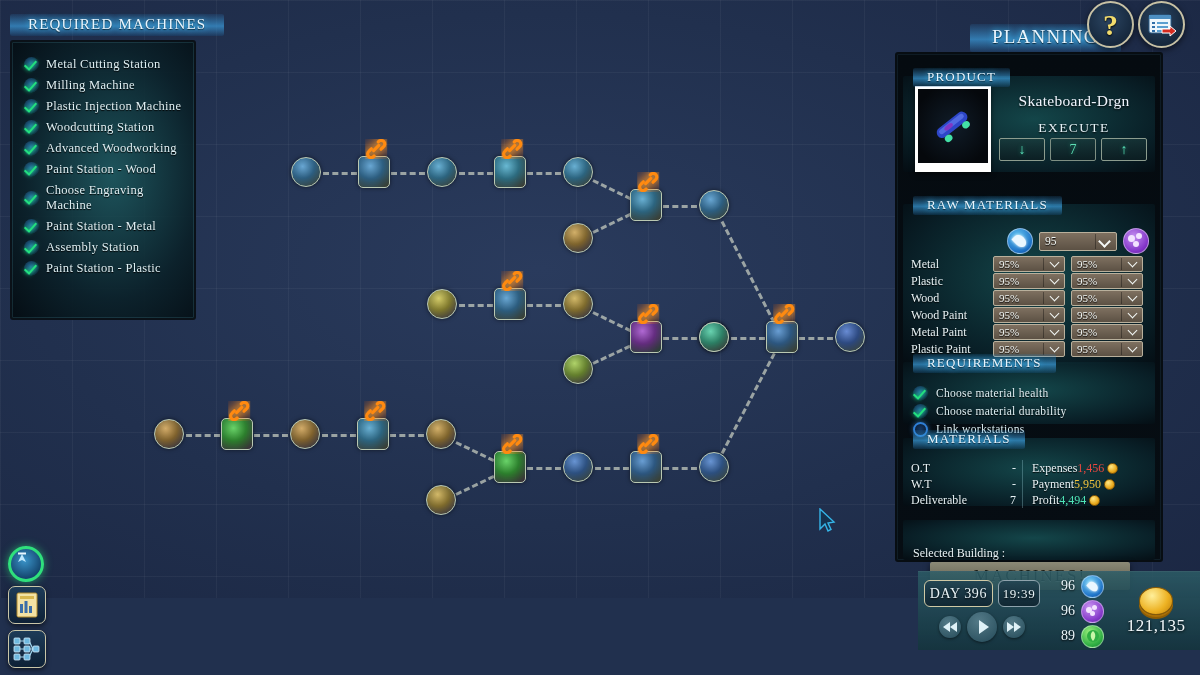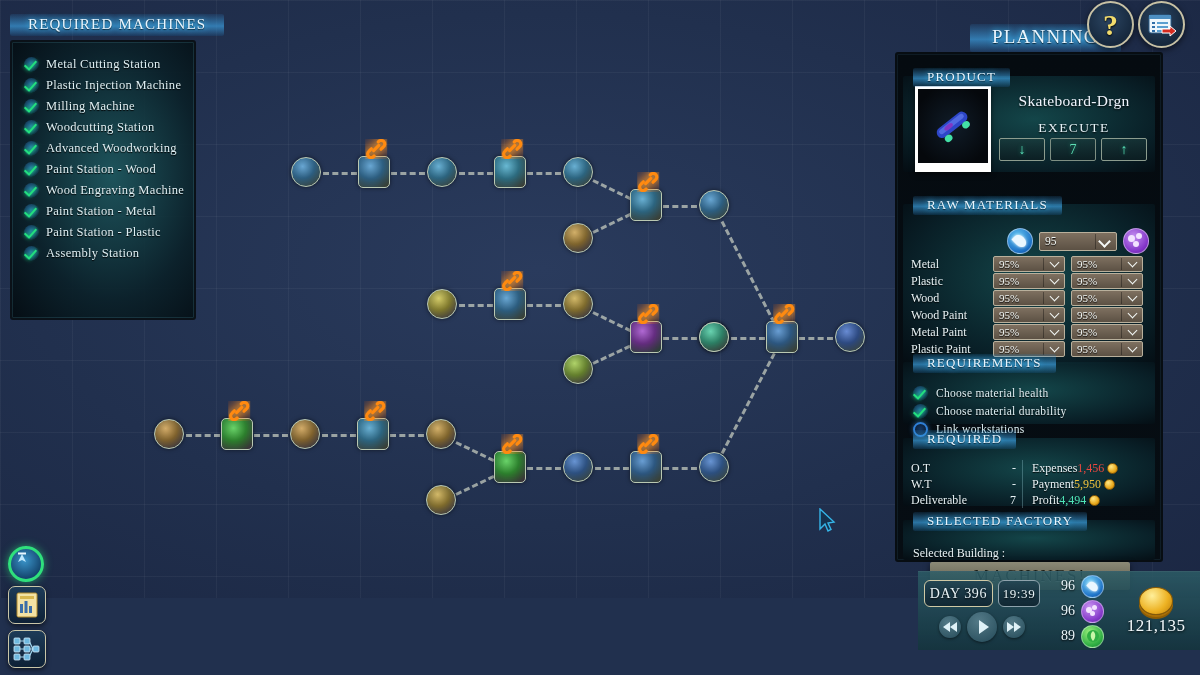--- a/index.html
+++ b/index.html
@@ -466,53 +466,53 @@
     <div class="ribbon-wrap">
       <div class="ribbon">REQUIRED MACHINES</div>
     </div>
     <div id="rm-box">
         <div class="rm-row">
           <span class="chk"></span>
           <span class="rm-label">Metal Cutting Station</span>
         </div>
         <div class="rm-row">
           <span class="chk"></span>
+          <span class="rm-label">Milling Machine</span>
+        </div>
+        <div class="rm-row">
+          <span class="chk"></span>
           <span class="rm-label">Plastic Injection Machine</span>
         </div>
         <div class="rm-row">
           <span class="chk"></span>
-          <span class="rm-label">Milling Machine</span>
-        </div>
-        <div class="rm-row">
-          <span class="chk"></span>
           <span class="rm-label">Woodcutting Station</span>
         </div>
         <div class="rm-row">
           <span class="chk"></span>
           <span class="rm-label">Advanced Woodworking</span>
         </div>
         <div class="rm-row">
           <span class="chk"></span>
           <span class="rm-label">Paint Station - Wood</span>
         </div>
         <div class="rm-row">
           <span class="chk"></span>
-          <span class="rm-label">Wood Engraving Machine</span>
+          <span class="rm-label">Choose Engraving Machine</span>
         </div>
         <div class="rm-row">
           <span class="chk"></span>
           <span class="rm-label">Paint Station - Metal</span>
         </div>
         <div class="rm-row">
           <span class="chk"></span>
+          <span class="rm-label">Assembly Station</span>
+        </div>
+        <div class="rm-row">
+          <span class="chk"></span>
           <span class="rm-label">Paint Station - Plastic</span>
-        </div>
-        <div class="rm-row">
-          <span class="chk"></span>
-          <span class="rm-label">Assembly Station</span>
         </div>
       </div>
   </div>
 
   <div class="tool" id="tool-nav">
     <svg width="22" height="22" viewBox="0 0 22 22">
       <path d="M11 5 L15 13 L11 11 L7 13 Z" fill="#bfe9ff"></path>
       <rect x="7" y="3.5" width="8" height="2" fill="#eaf8ff"></rect>
     </svg>
   </div>
@@ -701,21 +701,21 @@
             </div>
             <div class="rm-row">
               <span class="chk empty"></span>
               <span class="rm-label">Link workstations</span>
             </div>
           </div>
       </div>
 
       <div class="sect" id="sect-est">
         <div class="sect-title" style="top:-9px">
-          <div class="ribbon">REQUIRED</div>
+          <div class="ribbon">MATERIALS</div>
         </div>
         <div id="est-grid">
           <div id="est-left">
               <div class="est-row">
                 <span class="est-k">O.T</span>
                 <span class="est-v">-</span>
               </div>
               <div class="est-row">
                 <span class="est-k">W.T</span>
                 <span class="est-v">-</span>
@@ -745,23 +745,20 @@
                 <span style="display:flex;align-items:center">
                   <span class="est-v" style="color: rgb(79, 227, 181);">4,494</span>
                   <span class="coin"></span>
                 </span>
               </div>
             </div>
         </div>
       </div>
 
       <div class="sect" id="sect-fact">
-        <div class="sect-title" style="top:-9px">
-          <div class="ribbon">SELECTED FACTORY</div>
-        </div>
         <div id="fact-text">Selected Building :</div>
       </div>
     </div>
 
     <div id="execute-btn">MACHINES!</div>
   </div>
 
   <div id="hud">
     <div id="hud-time">
       <div class="row1">

